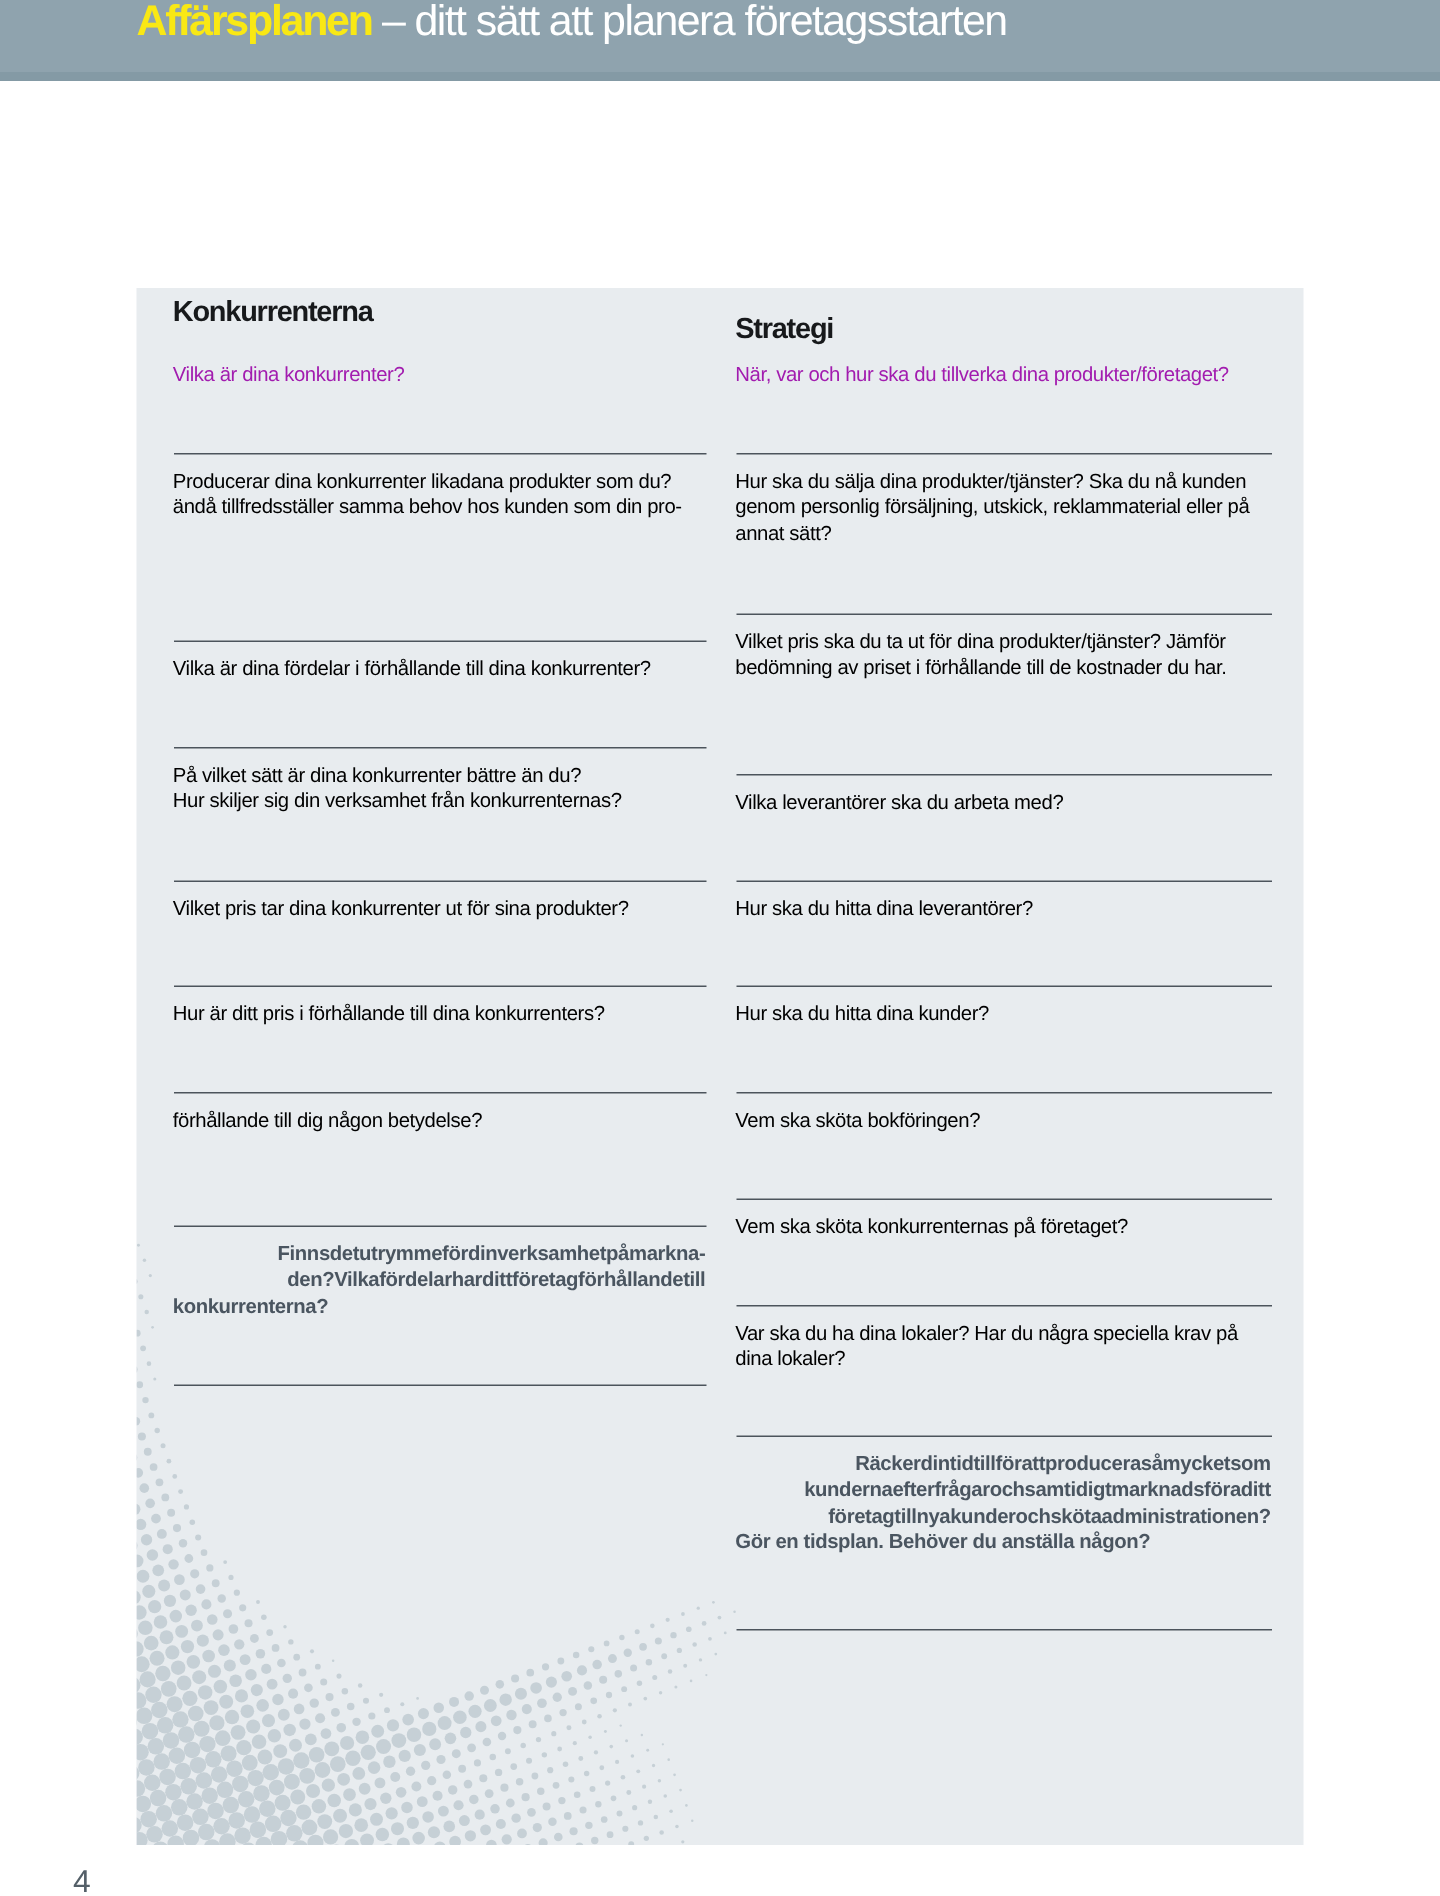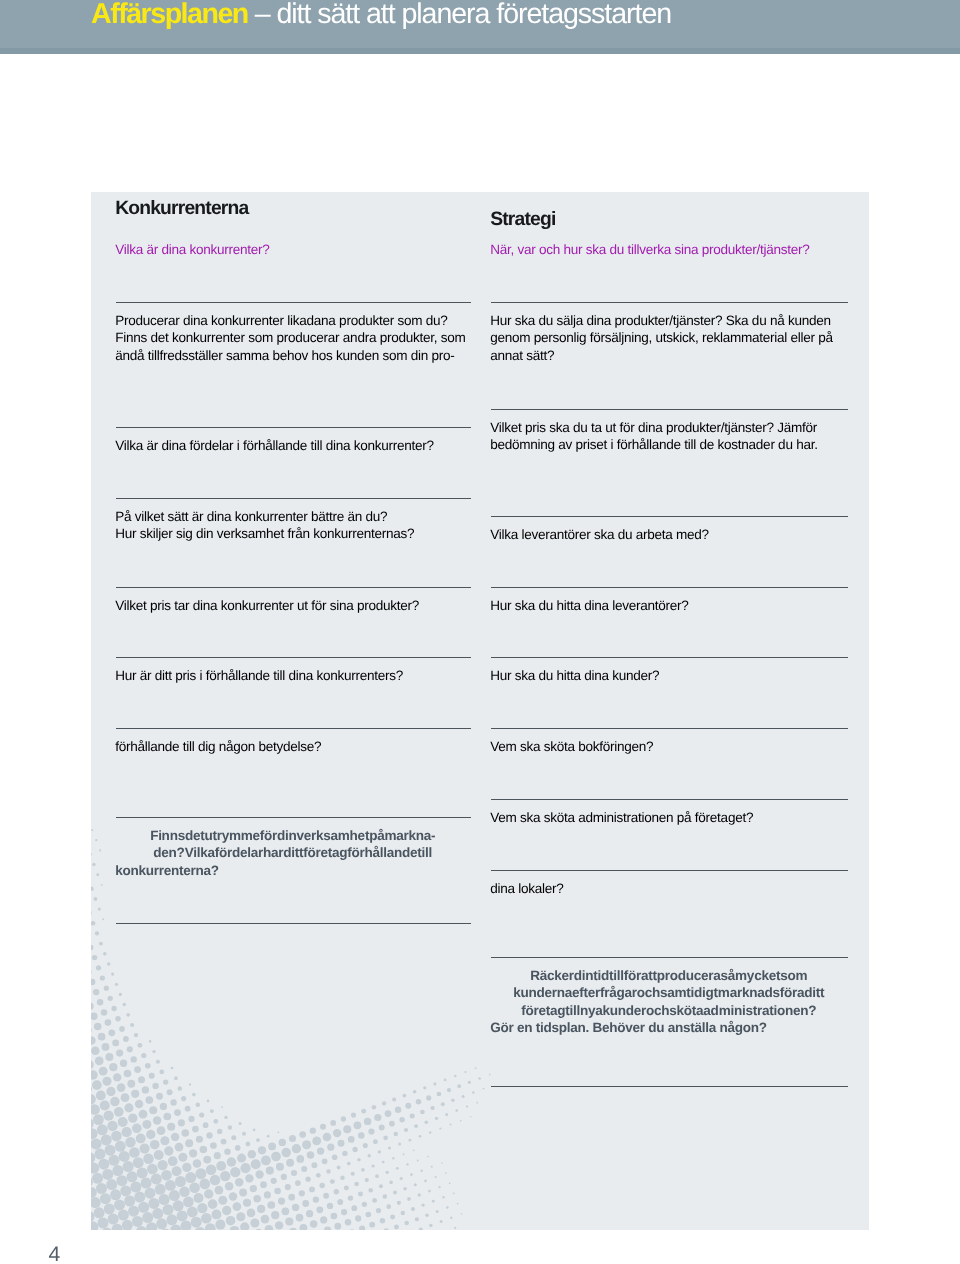--- a/index.html
+++ b/index.html
@@ -22,21 +22,21 @@
             fill:#c6d0d6;pointer-events:none;}
 
   .ttl{position:absolute;font-weight:bold;font-size:19.3px;line-height:19px;
        letter-spacing:-0.82px;color:#17191b;white-space:nowrap;}
   .sub{position:absolute;font-size:13.55px;line-height:17px;letter-spacing:-0.27px;
        color:#a21caf;white-space:nowrap;}
   .rule{position:absolute;height:1px;background:#4c545c;}
   .q{position:absolute;font-size:13.55px;line-height:17.5px;letter-spacing:-0.27px;color:#000000;}
   .q .ln{display:block;white-space:nowrap;}
   .q.b{font-weight:bold;color:#4a5560;}
-  .q.b .ln{display:flex;justify-content:center;white-space:nowrap;}
+  .q.b .ln{display:flex;justify-content:flex-end;white-space:nowrap;}
   .q.b .ln.last{display:block;}
   .pageno{position:absolute;left:48.6px;top:1242.7px;font-size:21.2px;line-height:24px;color:#545f68;}
 </style>
 </head>
 <body>
 
 <div class="page">
   <div class="banner"></div>
   <div class="banner-rule"></div>
   <div class="banner-title"><span class="brand">Affärsplanen</span><span> – ditt sätt att planera företagsstarten</span></div>
@@ -578,21 +578,20 @@
       <div class="rule" style="left:25px;top:110px;width:355px"></div>
       <div class="rule" style="left:25px;top:235px;width:355px"></div>
       <div class="rule" style="left:25px;top:306px;width:355px"></div>
       <div class="rule" style="left:25px;top:395px;width:355px"></div>
       <div class="rule" style="left:25px;top:465px;width:355px"></div>
       <div class="rule" style="left:25px;top:536px;width:355px"></div>
       <div class="rule" style="left:25px;top:625px;width:355px"></div>
       <div class="rule" style="left:25px;top:731px;width:355px"></div>
       <div class="q" style="left:24.2px;top:119.5px;width:355px">
           <span class="ln">Producerar dina konkurrenter likadana produkter som du?</span>
-          <span class="ln">Finns det konkurrenter som producerar andra produkter, som</span>
           <span class="ln">ändå tillfredsställer samma behov hos kunden som din pro-</span>
         </div>
       <div class="q" style="left:24.2px;top:244.5px;width:355px">
           <span class="ln last">Vilka är dina fördelar i förhållande till dina konkurrenter?</span>
         </div>
       <div class="q" style="left:24.2px;top:315.5px;width:355px">
           <span class="ln">På vilket sätt är dina konkurrenter bättre än du?</span>
           <span class="ln last">Hur skiljer sig din verksamhet från konkurrenternas?</span>
         </div>
       <div class="q" style="left:24.2px;top:404.5px;width:355px">
@@ -623,21 +622,21 @@
             <span>ditt</span>
             <span>företag</span>
             <span>förhållande</span>
             <span>till</span>
           </span>
           <span class="ln last">konkurrenterna?</span>
         </div>
     </div>
     <div class="col">
       <div class="ttl" style="left:399.2px;top:17.8px">Strategi</div>
-      <div class="sub" style="left:399.2px;top:48.8px">När, var och hur ska du tillverka sina produkter/tjänster?</div>
+      <div class="sub" style="left:399.2px;top:48.8px">När, var och hur ska du tillverka dina produkter/företaget?</div>
       <div class="rule" style="left:400px;top:110px;width:357px"></div>
       <div class="rule" style="left:400px;top:217px;width:357px"></div>
       <div class="rule" style="left:400px;top:324px;width:357px"></div>
       <div class="rule" style="left:400px;top:395px;width:357px"></div>
       <div class="rule" style="left:400px;top:465px;width:357px"></div>
       <div class="rule" style="left:400px;top:536px;width:357px"></div>
       <div class="rule" style="left:400px;top:607px;width:357px"></div>
       <div class="rule" style="left:400px;top:678px;width:357px"></div>
       <div class="rule" style="left:400px;top:765px;width:357px"></div>
       <div class="rule" style="left:400px;top:894px;width:357px"></div>
@@ -656,23 +655,24 @@
       <div class="q" style="left:399.2px;top:404.5px;width:357px">
           <span class="ln last">Hur ska du hitta dina leverantörer?</span>
         </div>
       <div class="q" style="left:399.2px;top:474.5px;width:357px">
           <span class="ln last">Hur ska du hitta dina kunder?</span>
         </div>
       <div class="q" style="left:399.2px;top:545.5px;width:357px">
           <span class="ln last">Vem ska sköta bokföringen?</span>
         </div>
       <div class="q" style="left:399.2px;top:616.5px;width:357px">
-          <span class="ln last">Vem ska sköta administrationen på företaget?</span>
+          <span class="ln last">Vem ska sköta konkurrenternas på företaget?</span>
         </div>
       <div class="q" style="left:399.2px;top:687.5px;width:357px">
+          <span class="ln">Var ska du ha dina lokaler? Har du några speciella krav på</span>
           <span class="ln last">dina lokaler?</span>
         </div>
       <div class="q b" style="left:399.2px;top:774.5px;width:357px">
           <span class="ln">
             <span>Räcker</span>
             <span>din</span>
             <span>tid</span>
             <span>till</span>
             <span>för</span>
             <span>att</span>

